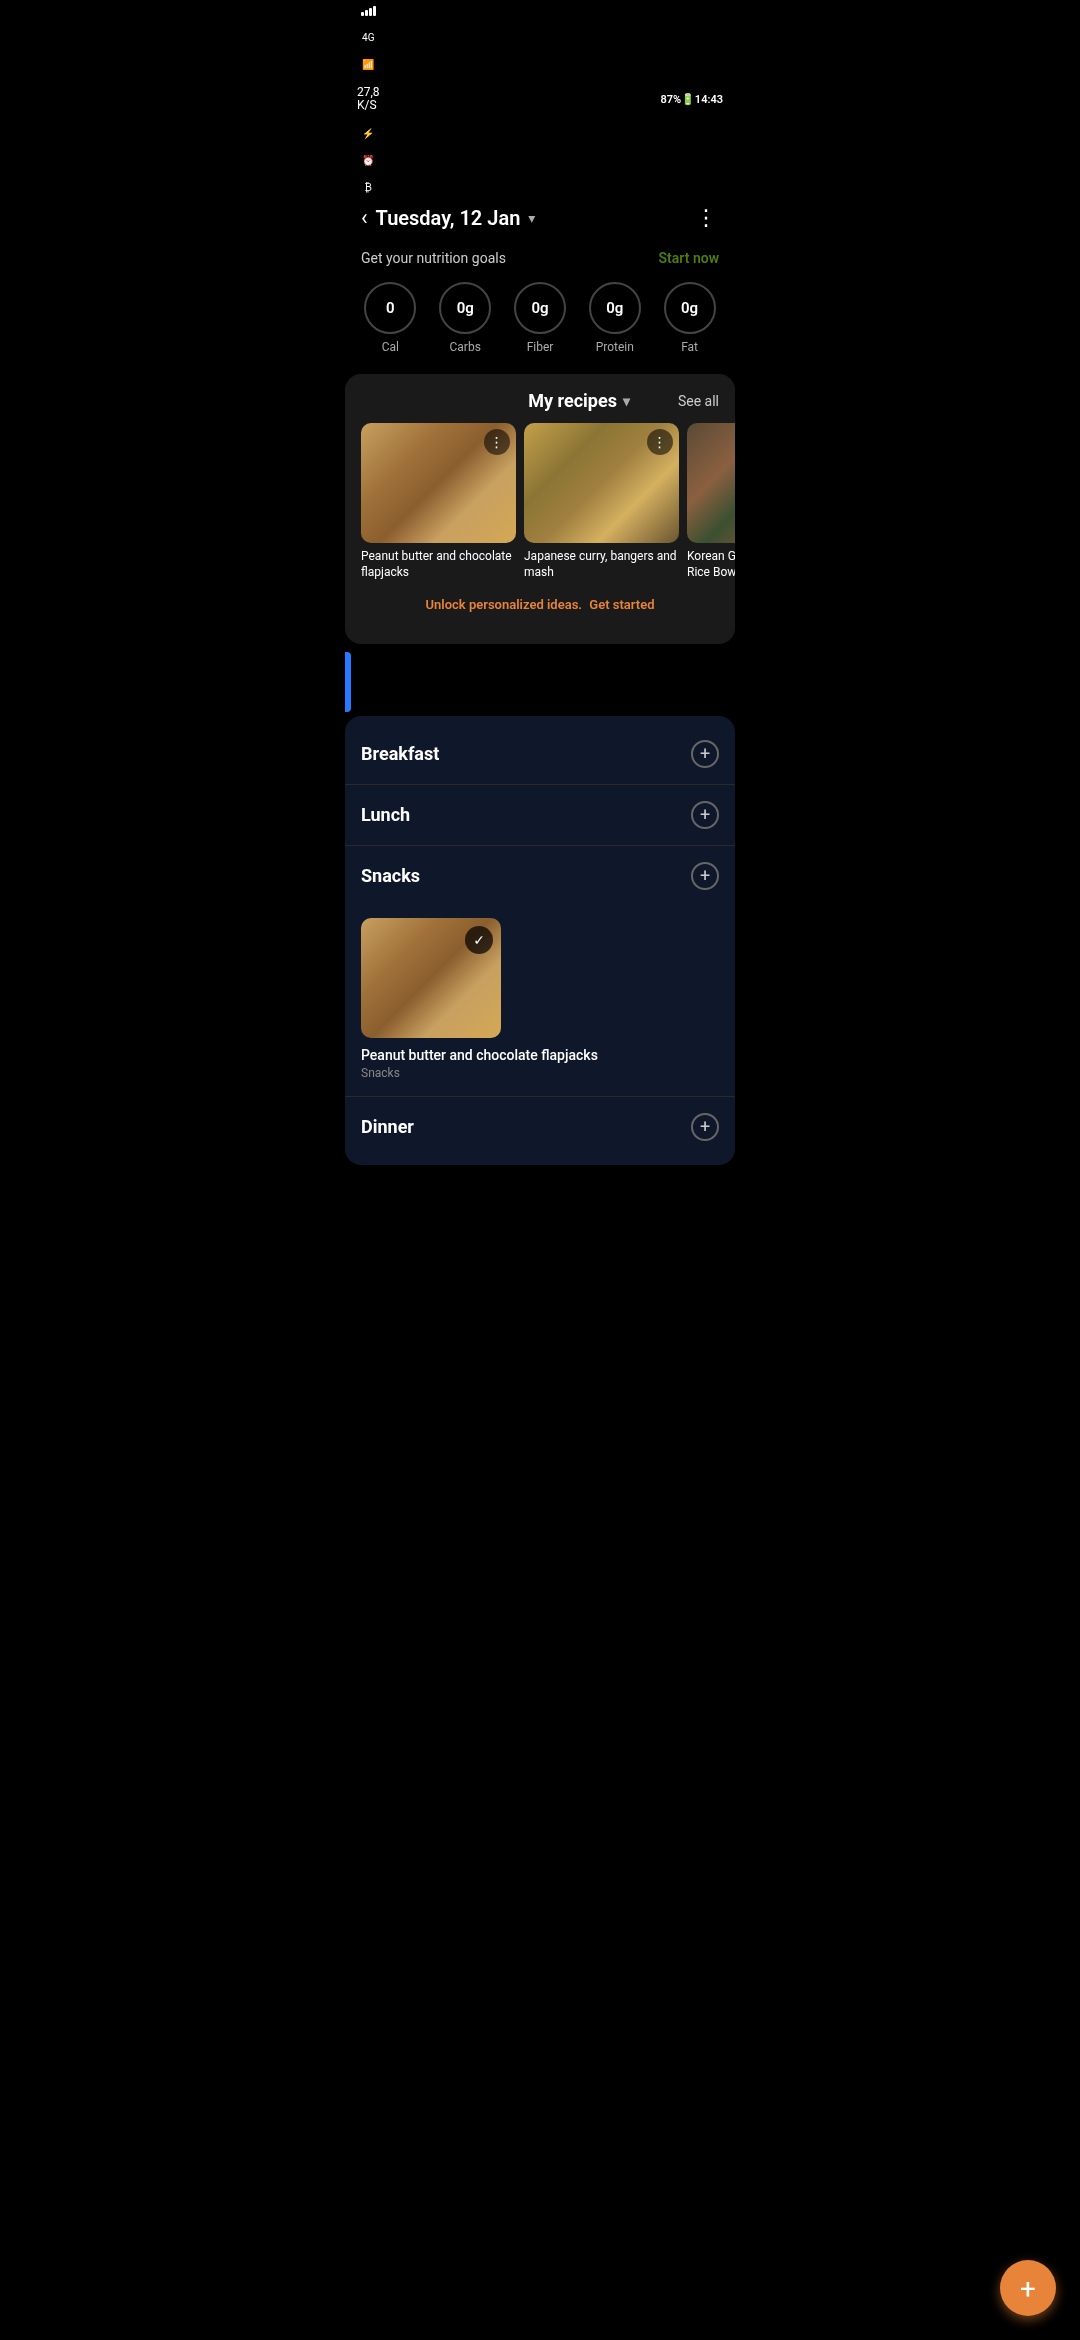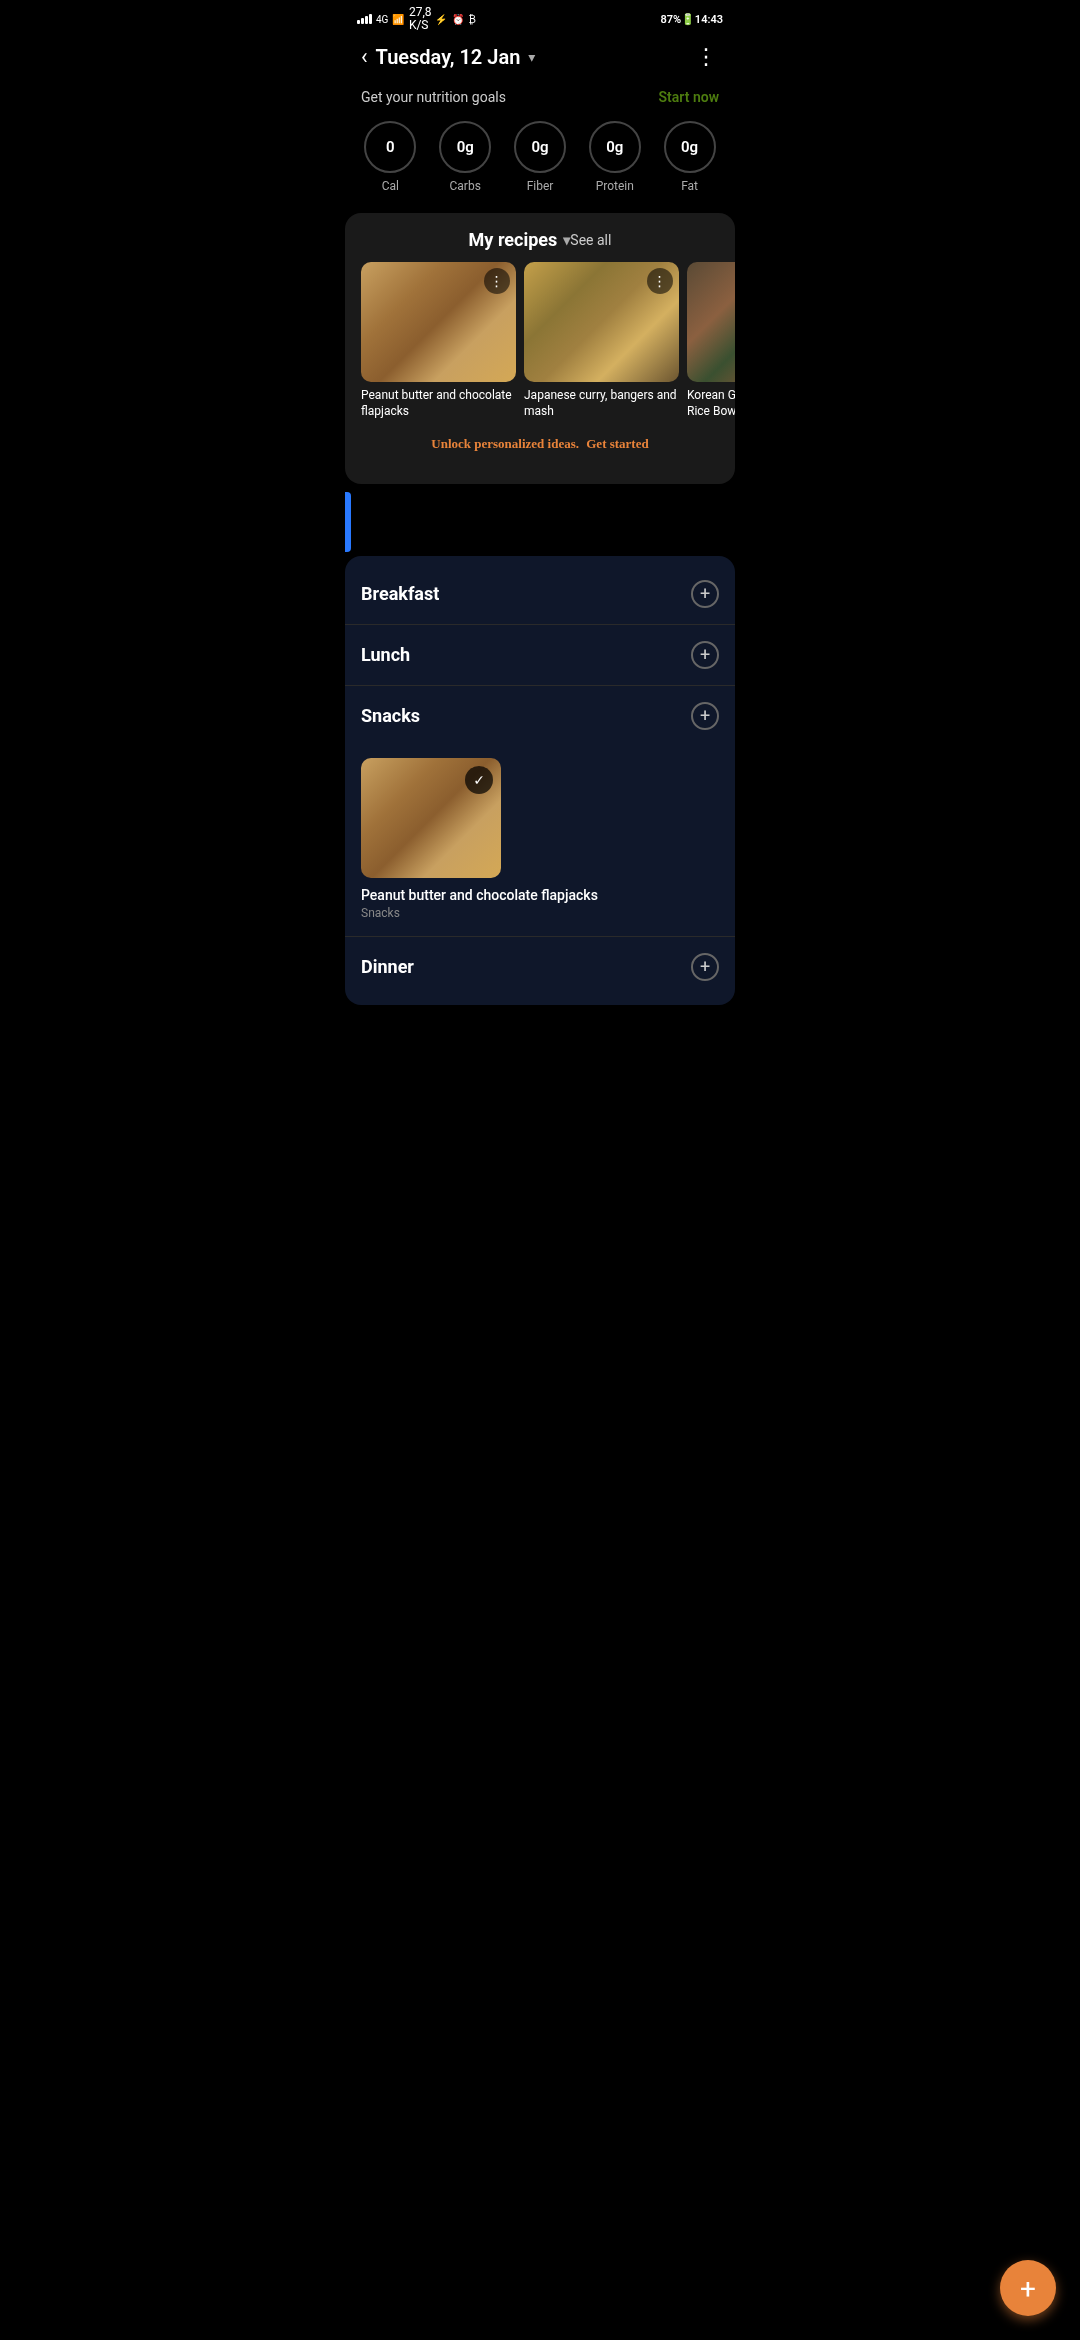--- a/index.html
+++ b/index.html
@@ -18,21 +18,21 @@
 
     
     .status-bar {
       display: flex;
       justify-content: space-between;
       align-items: center;
       padding: 6px 12px 4px;
       font-size: 11px;
       color: #fff;
     }
-    .status-left { display: flex; align-items: center; gap: 4px; font-size: 10px; }
+    .status-left { display: flex; align-items: center; gap: 16px; font-size: 10px; flex-direction: column; }
     .status-right { display: flex; align-items: center; gap: 0; font-size: 11px; font-weight: 600; }
 
     
     .header {
       display: flex;
       align-items: center;
       justify-content: space-between;
       padding: 8px 16px 12px;
     }
     .header-left { display: flex; align-items: center; gap: 8px; }
@@ -80,23 +80,24 @@
 
     
     .recipes-section {
       background: #1a1a1a;
       border-radius: 16px;
       padding: 16px 0 16px;
       margin: 0 0 8px;
     }
     .recipes-header {
       display: flex;
-      justify-content: center;
+      justify-content: flex-end;
       align-items: center;
       padding: 0 16px 12px;
+      gap: 48px;
     }
     .recipes-title {
       display: flex;
       align-items: center;
       gap: 6px;
       font-size: 18px;
       font-weight: 700;
     }
     .see-all { font-size: 14px; color: #ccc; }
 
@@ -143,21 +144,21 @@
       line-height: 1.3;
     }
 
     
     .personalized-banner {
       text-align: center;
       padding: 16px;
       font-size: 13px;
       color: #ccc;
     }
-    .personalized-banner span { color: #e8833a; font-weight: 600; font-family: Liberation Serif, serif; }
+    .personalized-banner span { color: #e8833a; font-weight: 600; }
 
     
     .blue-bar {
       width: 6px;
       height: 60px;
       background: #2979ff;
       border-radius: 0 4px 4px 0;
       position: absolute;
       left: 0;
     }

